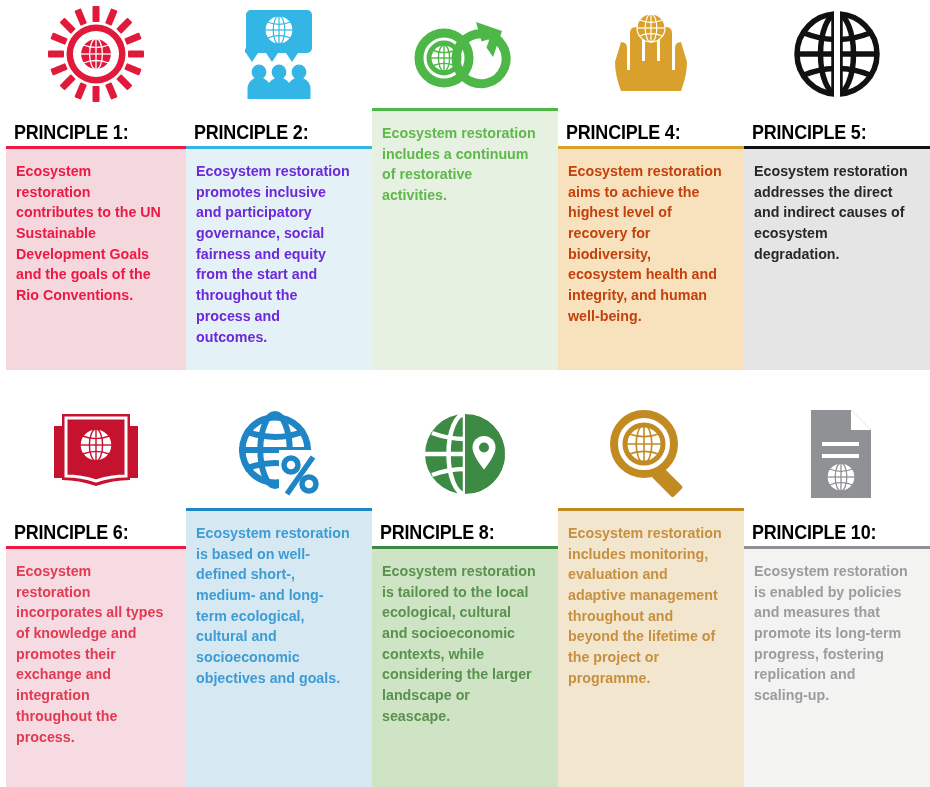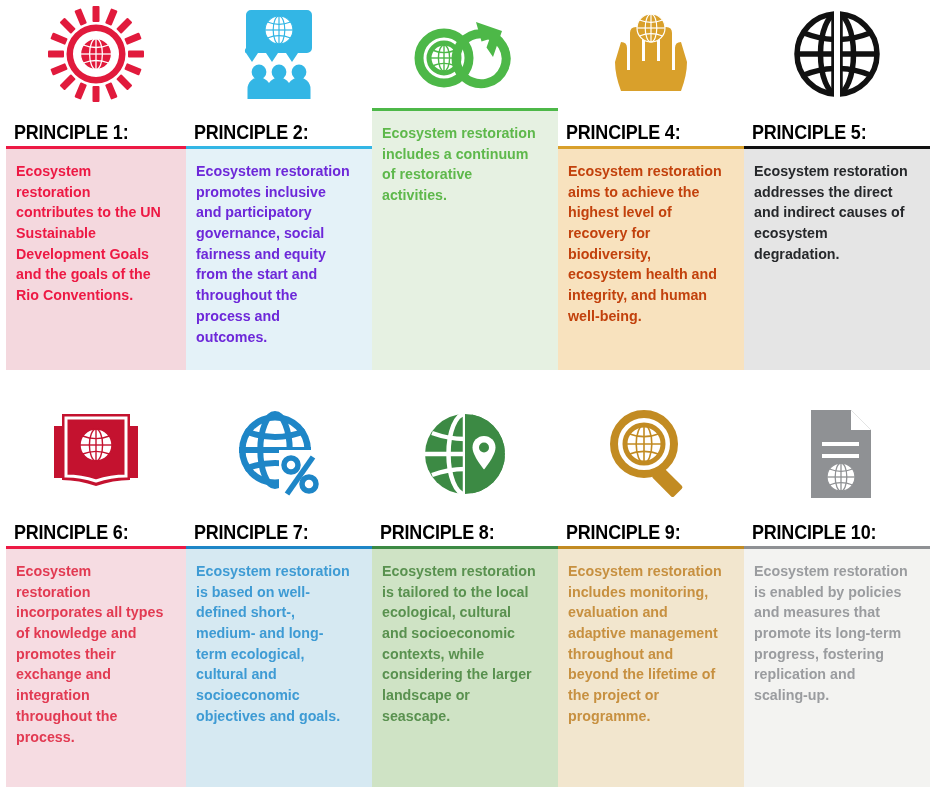--- a/index.html
+++ b/index.html
@@ -295,23 +295,20 @@
             <path d="M16 65 Q46 53 76 65" fill="none" stroke="#1E86C7" stroke-width="6"></path>
           </g>
           <path d="M50 46 h40 v48 h-40 Z" fill="#fff"></path>
           <g fill="none" stroke="#1E86C7" stroke-width="5.5">
             <circle cx="62" cy="61" r="7"></circle>
             <circle cx="80" cy="80" r="7"></circle>
             <line x1="84" y1="53" x2="58" y2="90"></line>
           </g>
         </svg>
       </div>
-      <div class="title">
-        <span>PRINCIPLE 7:</span>
-      </div>
       <div class="rule" style="background:#1E86C7"></div>
       <div class="panel" style="background:#D6E9F2;color:#3E9BD4">
         <p><span>Ecosystem restoration is based on well-defined short-, medium- and long-term ecological, cultural and socioeconomic objectives and goals.</span></p>
       </div>
     </div>
 
     <div class="card">
       <div class="icon-box">
         <svg width="100" height="100" viewBox="0 0 100 100">
           <circle cx="50" cy="50" r="40" fill="#3C8A44"></circle>
@@ -344,23 +341,20 @@
           <g stroke="#C28B22" stroke-width="1.6" fill="none">
             <ellipse cx="43" cy="40" rx="7.8" ry="19"></ellipse>
             <line x1="43" y1="21" x2="43" y2="59"></line>
             <line x1="24" y1="40" x2="62" y2="40"></line>
             <path d="M27 29.5 Q43 35.8 59 29.5"></path>
             <path d="M27 50.5 Q43 44.2 59 50.5"></path>
           </g>
           <rect x="61" y="62" width="30" height="15" rx="2" fill="#C28B22" transform="rotate(45 61 62)"></rect>
         </svg>
       </div>
-      <div class="title">
-        <span>PRINCIPLE 9:</span>
-      </div>
       <div class="rule" style="background:#C28B22"></div>
       <div class="panel" style="background:#F2E6CE;color:#C79040">
         <p><span>Ecosystem restoration includes monitoring, evaluation and adaptive management throughout and beyond the lifetime of the project or programme.</span></p>
       </div>
     </div>
 
     <div class="card">
       <div class="icon-box">
         <svg width="100" height="100" viewBox="0 0 100 100">
           <path d="M24 6 h40 l20 20 v68 h-60 Z" fill="#8F9194"></path>

